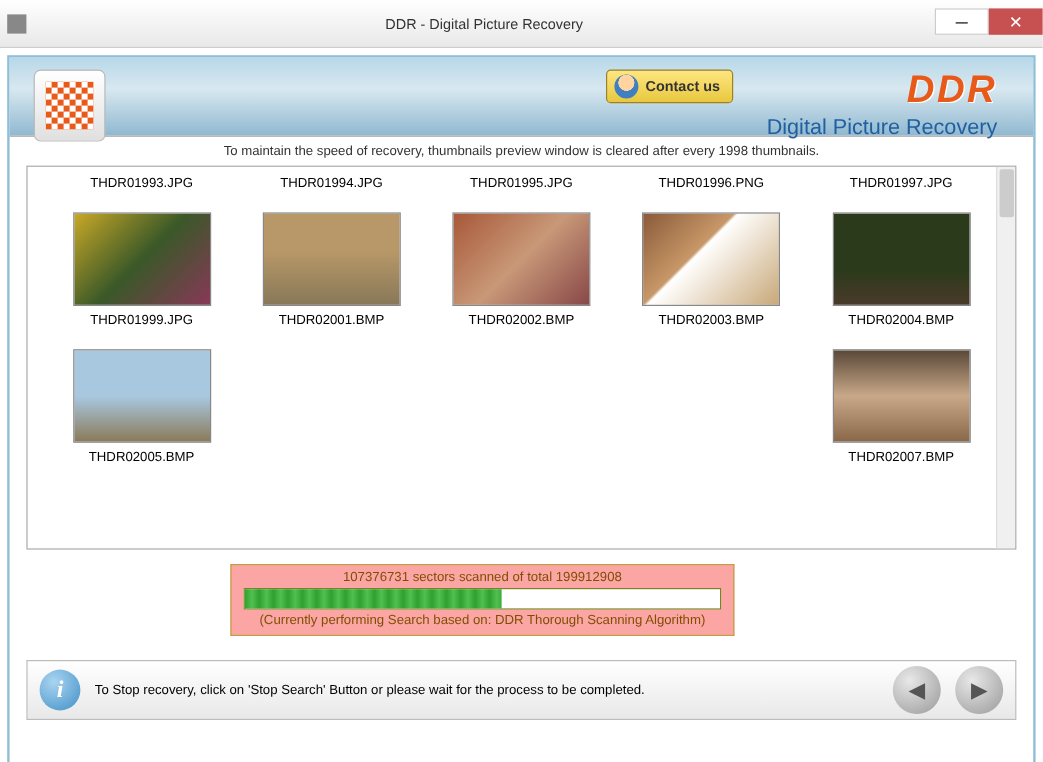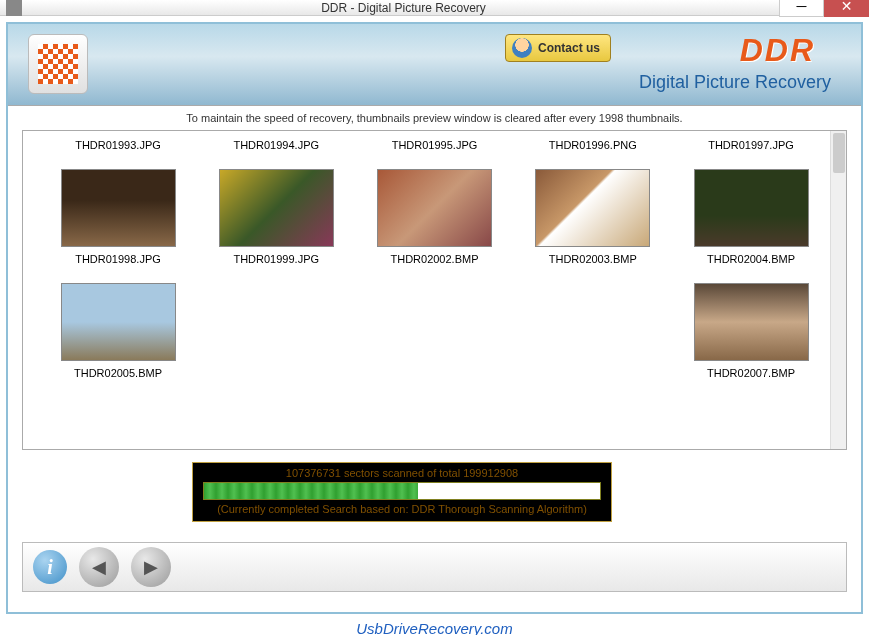--- a/index.html
+++ b/index.html
@@ -1,47 +1,47 @@
 <!DOCTYPE html>
 <html><head>
 <meta charset="utf-8">
 <style>
 * { box-sizing: border-box; margin: 0; padding: 0; }
 body { font-family: "Segoe UI", Tahoma, sans-serif; font-size: 12px; background: #fff; width: 869px; height: 635px; overflow: hidden; }
 
-.titlebar { height: 16px; background: linear-gradient(#fff, #e8e8e8); display: flex; align-items: center; border-bottom: 1px solid #ccc; position: relative; }
+.titlebar { height: 40px; background: linear-gradient(#fff, #e8e8e8); display: flex; align-items: center; border-bottom: 1px solid #ccc; position: relative; }
 .titlebar-icon { width: 16px; height: 16px; margin: 0 6px; background: #888; }
 .titlebar-title { flex: 1; text-align: center; font-size: 12px; color: #333; }
 .titlebar-controls { display: flex; }
 .tb-btn { width: 45px; height: 22px; display: flex; align-items: center; justify-content: center; font-size: 14px; margin-top: -3px; }
 .tb-min { background: #fff; border: 1px solid #ccc; }
 .tb-close { background: #c75050; color: #fff; }
 
 .outer { border: 2px solid #8fbfd8; margin: 6px; height: 592px; background: #fff; }
 
-.header { height: 82px; background: linear-gradient(#b8d8e8, #d8e8f0 40%, #90b8d0); position: relative; border-bottom: 1px solid #aaa; }
+.header { height: 66px; background: linear-gradient(#b8d8e8, #d8e8f0 40%, #90b8d0); position: relative; border-bottom: 1px solid #aaa; }
 .logo-box { position: absolute; left: 20px; top: 10px; width: 60px; height: 60px; background: linear-gradient(#fff, #e0e0e0); border: 1px solid #bbb; border-radius: 6px; display: flex; align-items: center; justify-content: center; }
 .logo-inner { width: 40px; height: 40px; background: repeating-conic-gradient(#e85a1a 0 25%, #fff 0 50%) 0 0/10px 10px; }
 .contact-btn { position: absolute; right: 250px; top: 10px; background: linear-gradient(#ffe680, #e8c840); border: 1px solid #a08020; border-radius: 4px; padding: 3px 10px 3px 6px; display: flex; align-items: center; gap: 6px; font-weight: bold; color: #333; }
 .contact-icon { width: 20px; height: 20px; background: radial-gradient(circle at 50% 35%, #ffd4a0 40%, #4080c0 42%); border-radius: 50%; }
-.ddr-logo { position: absolute; right: 46px; top: 8px; font-size: 32px; font-weight: bold; font-style: italic; color: #e85a1a; text-shadow: 1px 1px 0 #fff; letter-spacing: 2px; }
+.ddr-logo { position: absolute; right: 30px; top: 8px; font-size: 32px; font-weight: bold; font-style: italic; color: #e85a1a; text-shadow: 1px 1px 0 #fff; letter-spacing: 2px; }
 .ddr-sub { position: absolute; right: 30px; top: 48px; font-size: 18px; color: #2060a0; font-weight: normal; }
 
 .notice { text-align: center; padding: 6px; font-size: 11px; color: #333; }
 
 .thumbs-panel { margin: 0 14px; height: 320px; border: 1px solid #aaa; background: #fff; overflow: hidden; position: relative; }
 .thumbs-inner { padding: 8px 20px; display: flex; flex-wrap: wrap; justify-content: space-between; }
 .thumb-item { width: 150px; text-align: center; margin-bottom: 18px; }
 .thumb-img { width: 115px; height: 78px; margin: 0 auto 6px; border: 1px solid #888; background: #888; }
 .thumb-label { font-size: 11px; color: #000; }
 .scrollbar { position: absolute; right: 0; top: 0; width: 16px; height: 100%; background: #f0f0f0; border-left: 1px solid #ddd; }
 .scrollbar::before { content: ""; position: absolute; top: 2px; left: 2px; width: 12px; height: 40px; background: #ccc; border-radius: 2px; }
 
 .progress-row { margin: 12px 14px 0; display: flex; gap: 16px; align-items: center; }
-.progress-box { flex: 0 0 420px; margin-left: 170px; background: #000000; border: 1px solid #c0a040; padding: 4px 10px 6px; text-align: center; }
+.progress-box { flex: 0 0 420px; margin-left: 170px; background: #fca5a5; border: 1px solid #c0a040; padding: 4px 10px 6px; text-align: center; }
 .progress-text { font-size: 11px; color: #805000; margin-bottom: 3px; }
 .progress-bar { height: 18px; border: 1px solid #808020; background: #fff; position: relative; margin-bottom: 3px; }
 .progress-fill { height: 100%; width: 54%; background: repeating-linear-gradient(90deg, #30a030, #50c050 6px, #30a030 12px); }
 .progress-sub { font-size: 11px; color: #805000; }
 .stop-btn { border: 1px solid #aaa; border-radius: 4px; background: linear-gradient(#fff, #eee); padding: 8px 20px; display: flex; align-items: center; gap: 10px; }
 .stop-icon { width: 22px; height: 22px; border: 3px solid #c02020; border-radius: 50%; position: relative; }
 .stop-icon::after { content: ""; position: absolute; top: 4px; left: 4px; width: 8px; height: 8px; background: #c02020; }
 
 .footer { margin: 20px 14px 0; border: 1px solid #bbb; background: linear-gradient(#fff, #e8e8e8); height: 50px; display: flex; align-items: center; padding: 0 10px; gap: 12px; }
 .info-icon { width: 34px; height: 34px; border-radius: 50%; background: radial-gradient(circle at 35% 30%, #aad4f0, #4090c8); color: #fff; display: flex; align-items: center; justify-content: center; font-size: 20px; font-style: italic; font-weight: bold; font-family: Georgia, serif; }
@@ -101,26 +101,26 @@
         <div class="thumb-item row0">
           <div class="thumb-label">THDR01995.JPG</div>
         </div>
         <div class="thumb-item row0">
           <div class="thumb-label">THDR01996.PNG</div>
         </div>
         <div class="thumb-item row0">
           <div class="thumb-label">THDR01997.JPG</div>
         </div>
         <div class="thumb-item row1">
-          <div class="thumb-img t5"></div>
-          <div class="thumb-label">THDR01998.JPG</div>
+          <div class="thumb-img t6"></div>
+          <div class="thumb-label">THDR01999.JPG</div>
         </div>
         <div class="thumb-item row1">
-          <div class="thumb-img t6"></div>
-          <div class="thumb-label">THDR01999.JPG</div>
+          <div class="thumb-img t8"></div>
+          <div class="thumb-label">THDR02001.BMP</div>
         </div>
         <div class="thumb-item row1">
           <div class="thumb-img t9"></div>
           <div class="thumb-label">THDR02002.BMP</div>
         </div>
         <div class="thumb-item row2">
           <div class="thumb-img t0"></div>
           <div class="thumb-label">THDR02003.BMP</div>
         </div>
         <div class="thumb-item row2">
@@ -138,25 +138,26 @@
       </div>
     <div class="scrollbar"></div>
   </div>
 
   <div class="progress-row">
     <div class="progress-box">
       <div class="progress-text">107376731 sectors scanned of total 199912908</div>
       <div class="progress-bar">
         <div class="progress-fill" id="pfill" style="width: 54%;"></div>
       </div>
-      <div class="progress-sub">(Currently completed Search based on:  DDR Thorough Scanning Algorithm)</div>
+      <div class="progress-sub">(Currently performing Search based on:  DDR Thorough Scanning Algorithm)</div>
     </div>
   </div>
 
   <div class="footer">
     <div class="info-icon">i</div>
+    <div class="footer-text">To Stop recovery, click on 'Stop Search' Button or please wait for the process to be completed.</div>
     <div class="nav-btn">◀</div>
     <div class="nav-btn">▶</div>
   </div>
 
 </div>
 
 <div class="watermark">UsbDriveRecovery.com</div>
 
 </body></html>

